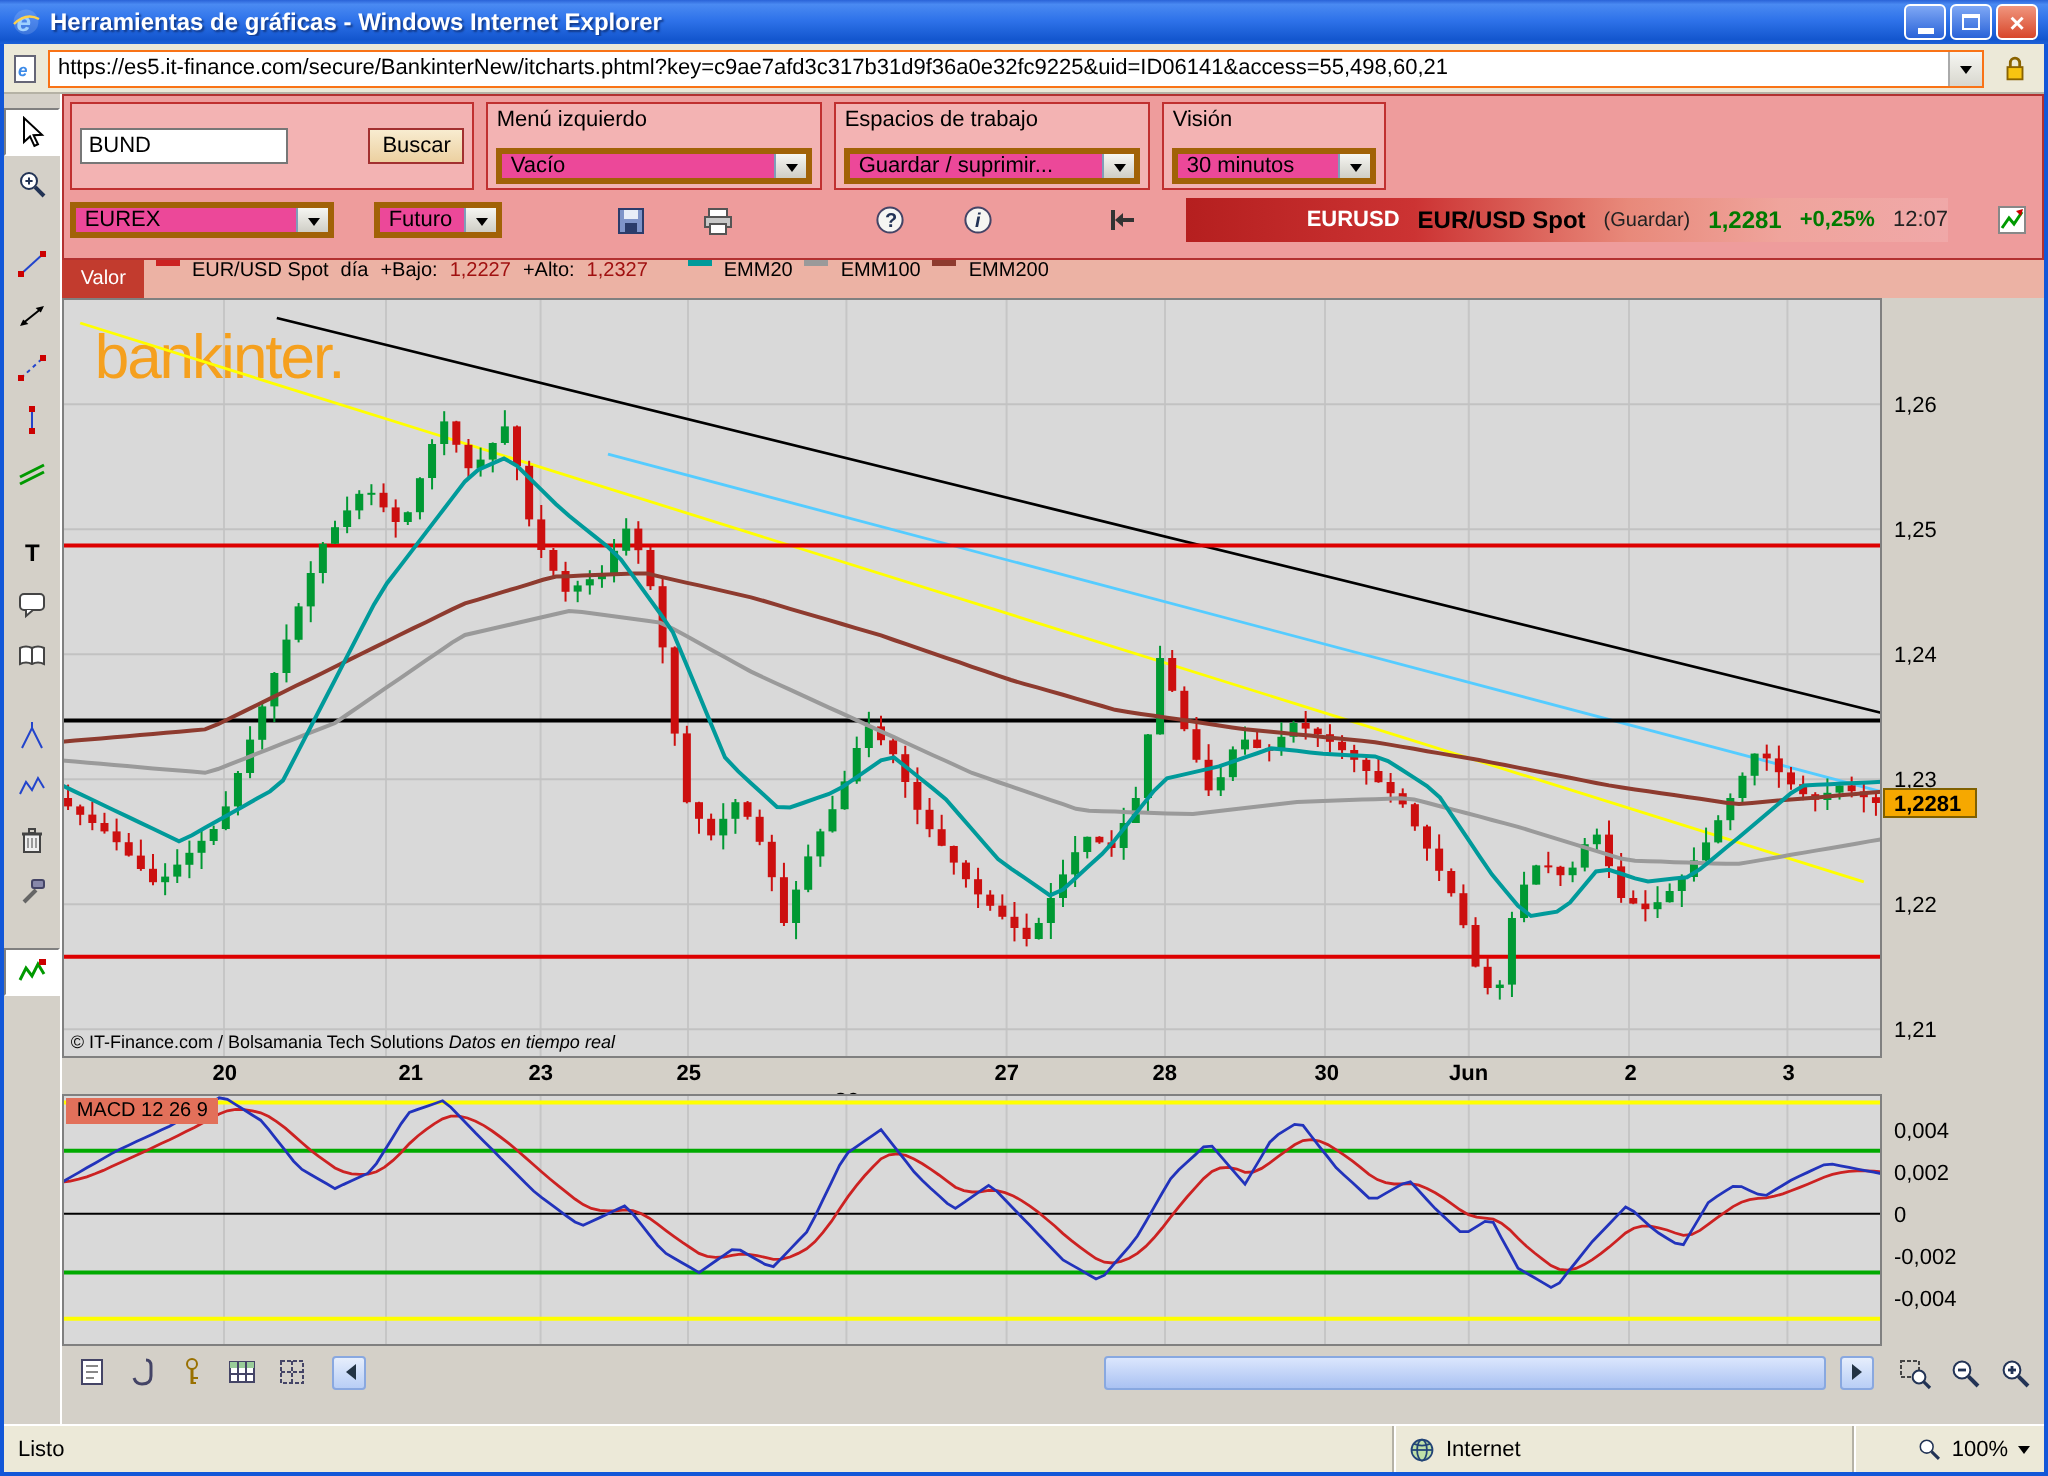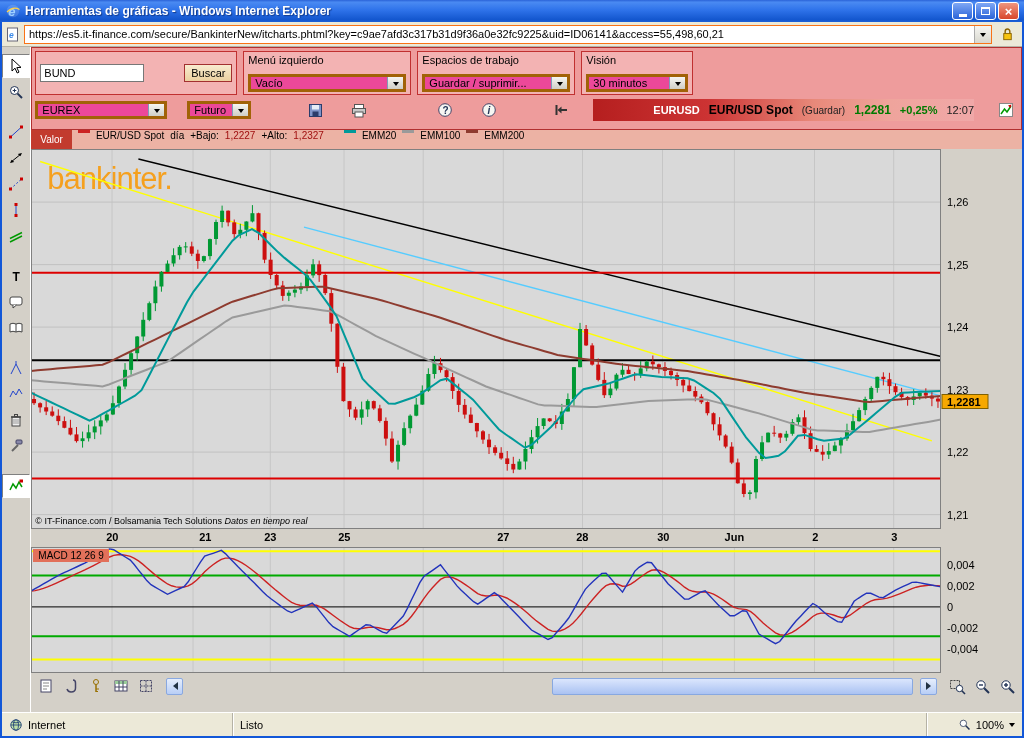--- a/index.html
+++ b/index.html
@@ -831,30 +831,30 @@
                 <line x1="7" y1="5" x2="7" y2="9" stroke="#235" stroke-width="1.4"></line>
               </svg>
             </span>
         </div>
 
         <div class="filler"></div>
       </div>
     </div>
 
     <div class="statusbar">
+      <span class="scell s-grow">Listo</span>
       <span class="scell s-zone">
         <svg class="ico" width="14" height="14" viewBox="0 0 16 16">
             <circle cx="8" cy="8" r="6" fill="#bfe0a8" stroke="#247"></circle>
             <ellipse cx="8" cy="8" rx="2.8" ry="6" fill="none" stroke="#247"></ellipse>
             <line x1="2" y1="8" x2="14" y2="8" stroke="#247"></line>
             <path d="M3.5 4.5 Q8 6.5 12.5 4.5" fill="none" stroke="#247"></path>
           </svg>
         <span>Internet</span>
       </span>
-      <span class="scell s-grow">Listo</span>
       <span class="scell s-zoom">
         <svg class="ico" width="13" height="13" viewBox="0 0 17 17">
             <circle cx="7" cy="7" r="4.2" fill="#fff" stroke="#235"></circle>
             <line x1="10.2" y1="10.2" x2="15" y2="15" stroke="#235" stroke-width="2"></line>
           </svg>
         <span>100%</span>
         <span class="tri"></span>
       </span>
     </div>
   </div>

